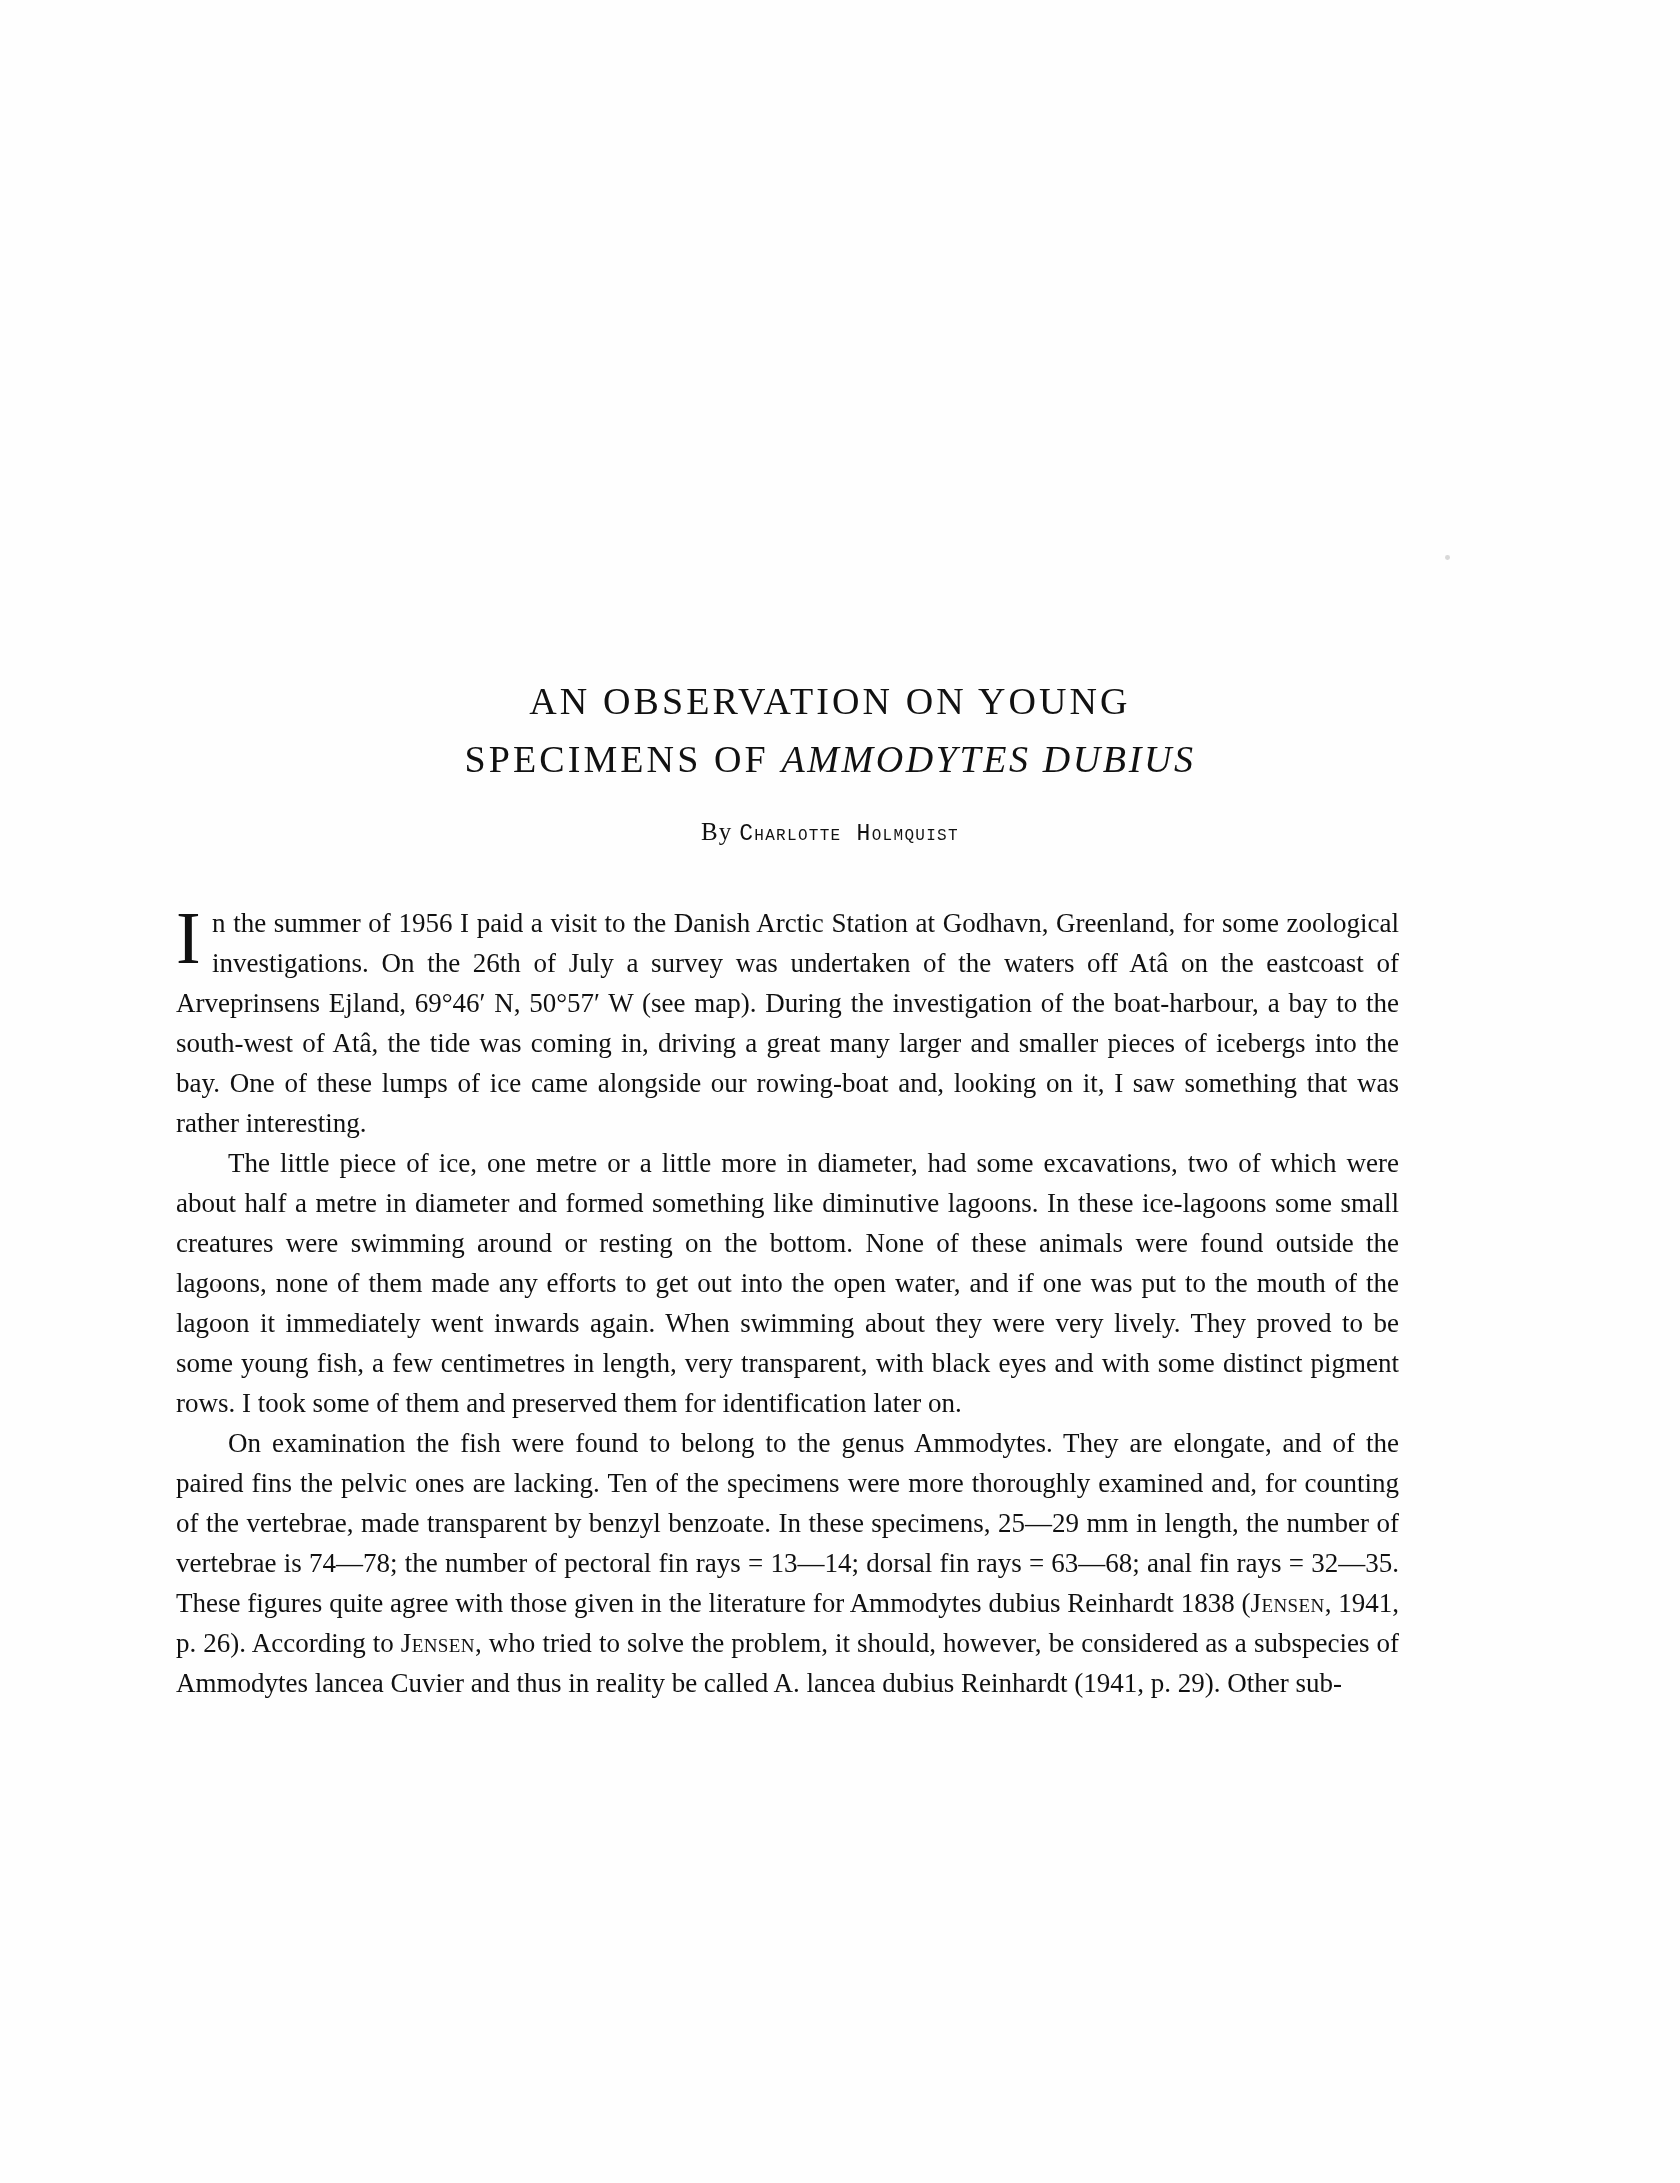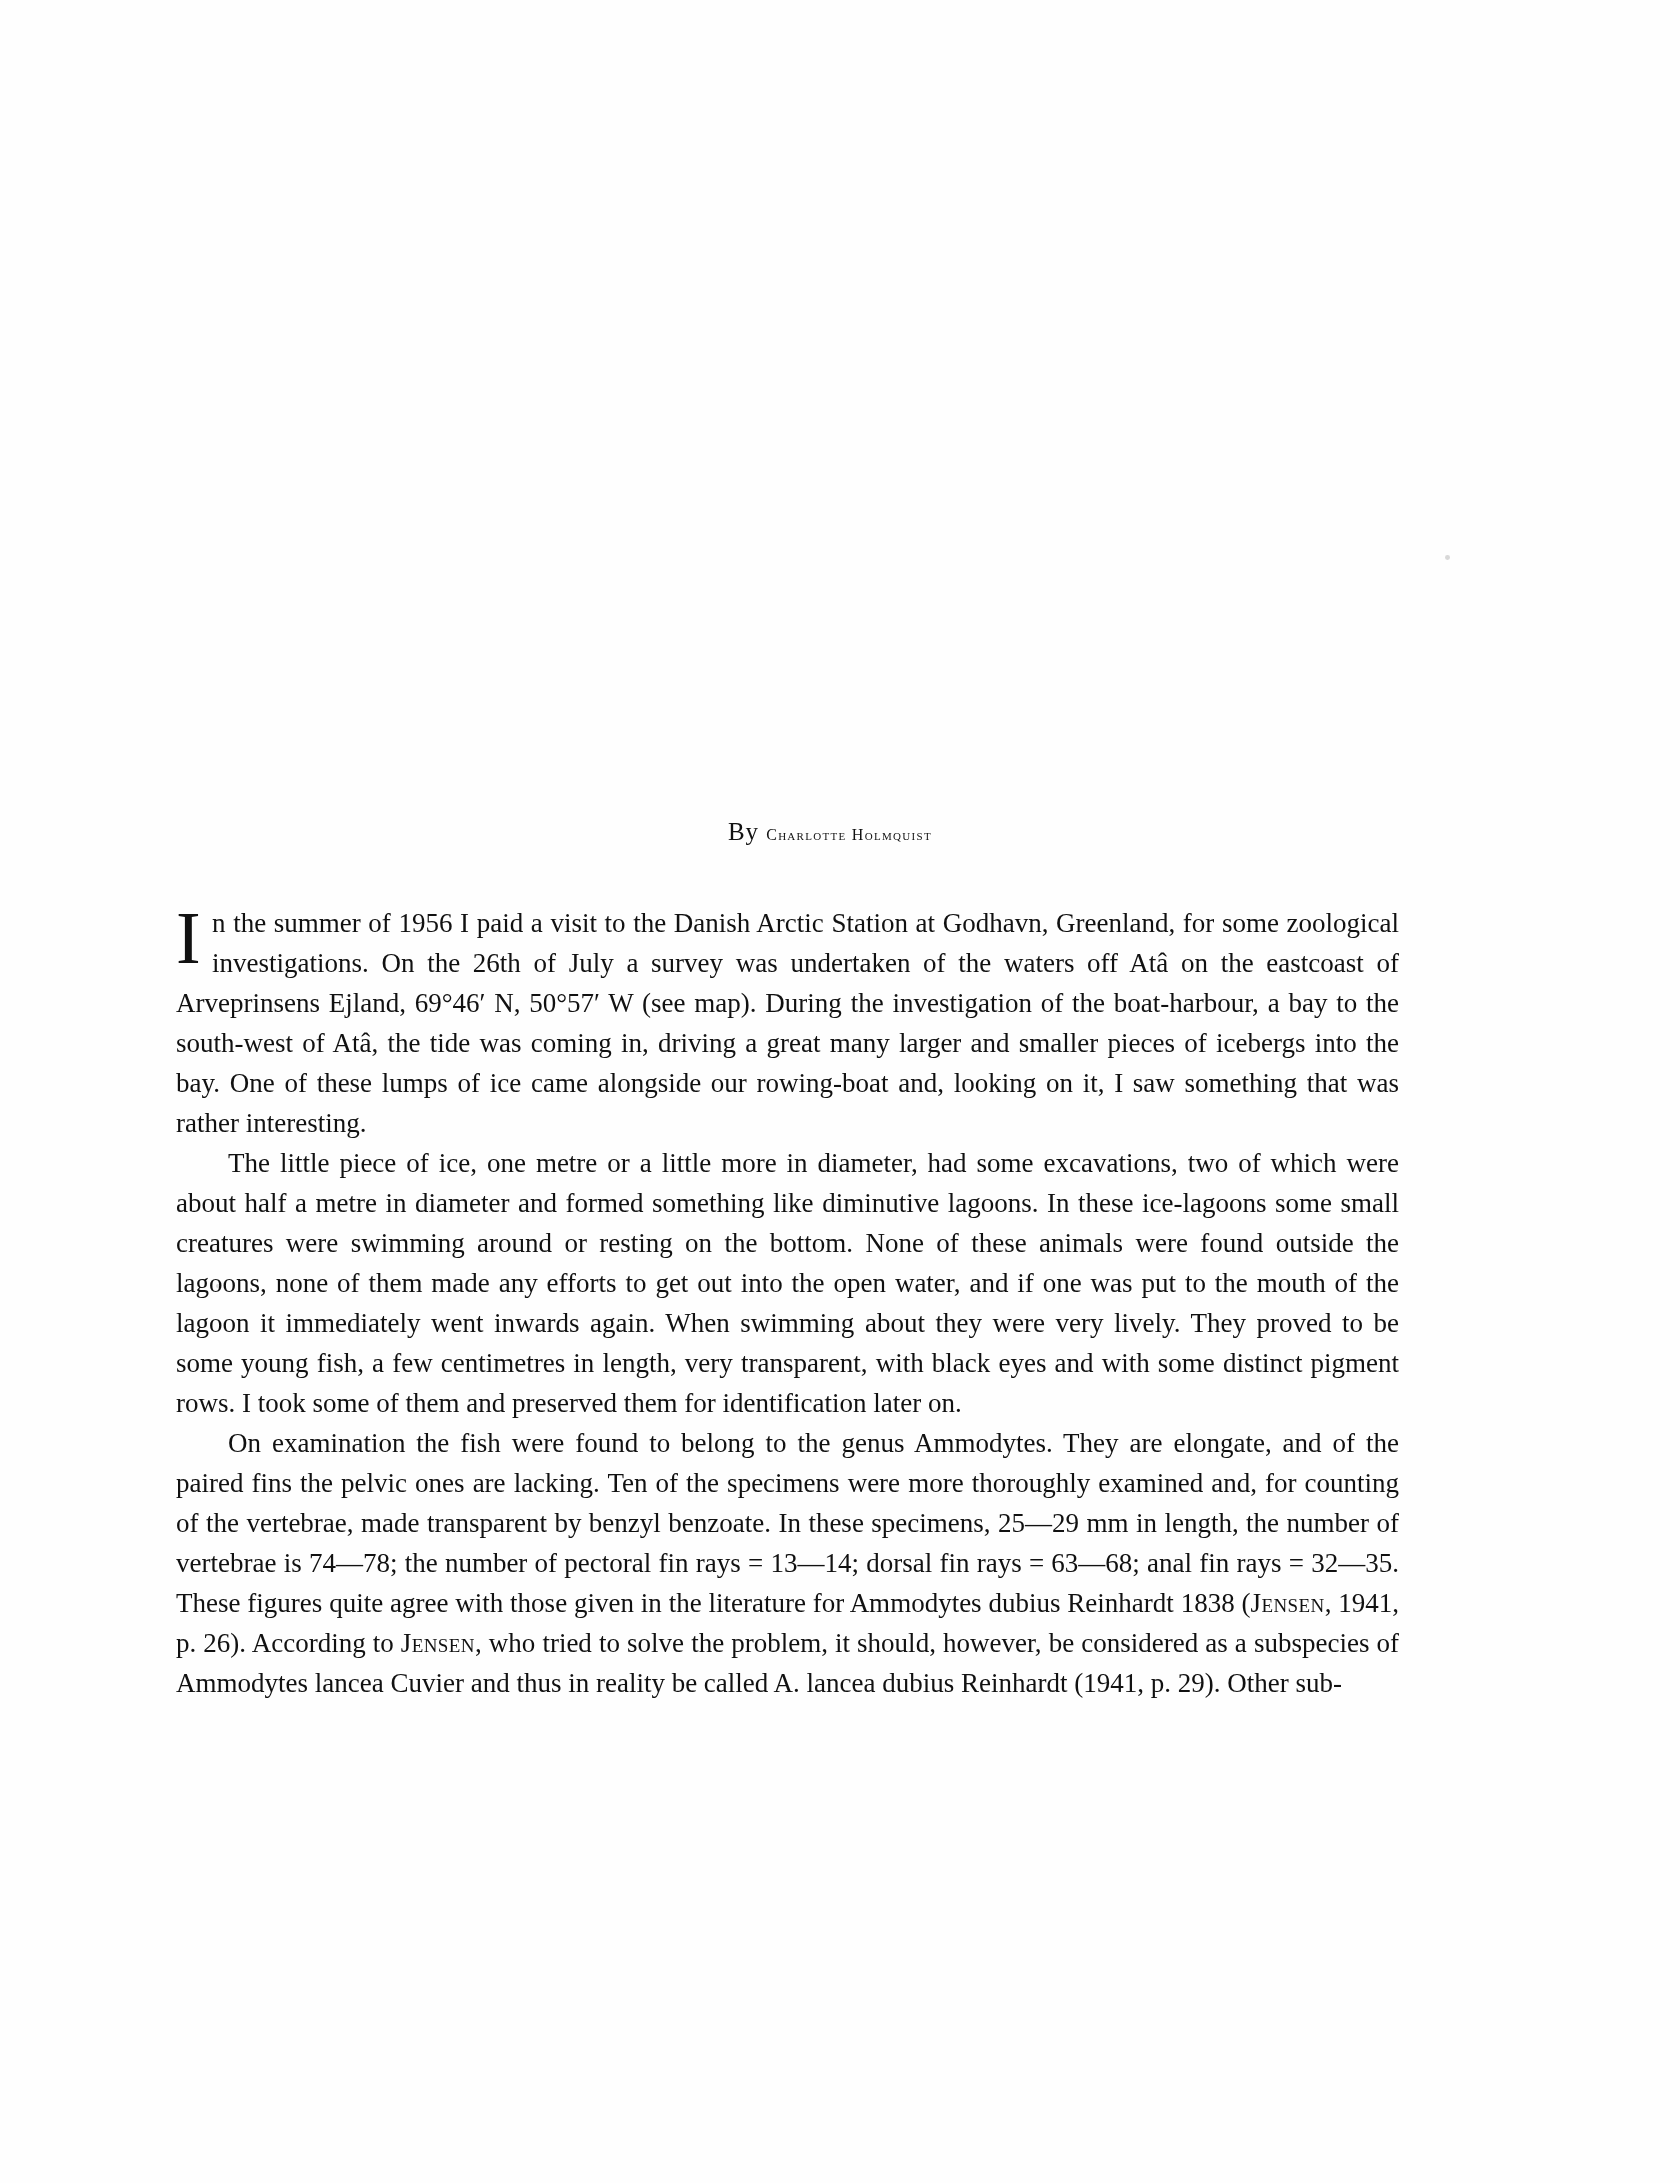--- a/index.html
+++ b/index.html
@@ -48,22 +48,23 @@
     position: absolute;
     left: 175px;
     top: 815px;
     width: 1310px;
     text-align: center;
     font-size: 25px;
     line-height: 34px;
     letter-spacing: 0.9px;
   }
   .byline .sc {
-    font-size: 16px;
+    font-size: 23px;
     letter-spacing: 1.3px;
+    font-family: Liberation Mono, monospace;
   }
 
   
   .body-text {
     position: absolute;
     left: 176px;
     top: 903px;
     width: 1223px;
     font-size: 27px;
     line-height: 40px;
@@ -105,20 +106,24 @@
 </style>
 </head>
 <body>
 
 <div class="page">
 
   <div class="speck" style="left:1445px; top:555px; width:4.8px; height:4.8px;"></div>
 
   <div class="speck" style="left:216px; top:1284px; width:3.5px; height:3.5px;"></div>
 
+  <div class="title-block">
+    <div class="title-line">AN OBSERVATION ON YOUNG</div>
+    <div class="title-line"><span>SPECIMENS OF </span><span class="ital">AMMODYTES DUBIUS</span></div>
+  </div>
 
   <div class="byline"><span>By </span><span class="sc smallcaps">Charlotte Holmquist</span></div>
 
   <div class="body-text">
 
     <p class="first"><span class="dropcap">I</span><span>n the summer of 1956 I paid a visit to the Danish Arctic Station at Godhavn, Greenland, for some zoological investigations. On the 26th of July a survey was undertaken of the waters off Atâ on the eastcoast of Arveprinsens Ejland, 69°46′ N, 50°57′ W (see map). During the investigation of the boat-harbour, a bay to the south-west of Atâ, the tide was coming in, driving a great many larger and smaller pieces of icebergs into the bay. One of these lumps of ice came alongside our rowing-boat and, looking on it, I saw something that was rather interesting.</span></p>
 
     <p><span>The little piece of ice, one metre or a little more in diameter, had some excavations, two of which were about half a metre in diameter and formed something like diminutive lagoons. In these ice-lagoons some small creatures were swimming around or resting on the bottom. None of these animals were found outside the lagoons, none of them made any efforts to get out into the open water, and if one was put to the mouth of the lagoon it immediately went inwards again. When swimming about they were very lively. They proved to be some young fish, a few centimetres in length, very transparent, with black eyes and with some distinct pigment rows. I took some of them and preserved them for identification later on.</span></p>
 
     <p><span>On examination the fish were found to belong to the genus </span><span class="ital">Ammodytes</span><span>. They are elongate, and of the paired fins the pelvic ones are lacking. Ten of the specimens were more thoroughly examined and, for counting of the vertebrae, made transparent by benzyl benzoate. In these specimens, 25—29 mm in length, the number of vertebrae is 74—78; the number of pectoral fin rays = 13—14; dorsal fin rays = 63—68; anal fin rays = 32—35. These figures quite agree with those given in the literature for </span><span class="ital">Ammodytes dubius</span><span> Reinhardt 1838 (</span><span class="smallcaps">Jensen</span><span>, 1941, p. 26). According to </span><span class="smallcaps">Jensen</span><span>, who tried to solve the problem, it should, however, be considered as a subspecies of </span><span class="ital">Ammodytes lancea</span><span> Cuvier and thus in reality be called </span><span class="ital">A. lancea dubius</span><span> Reinhardt (1941, p. 29). Other sub-</span></p>

